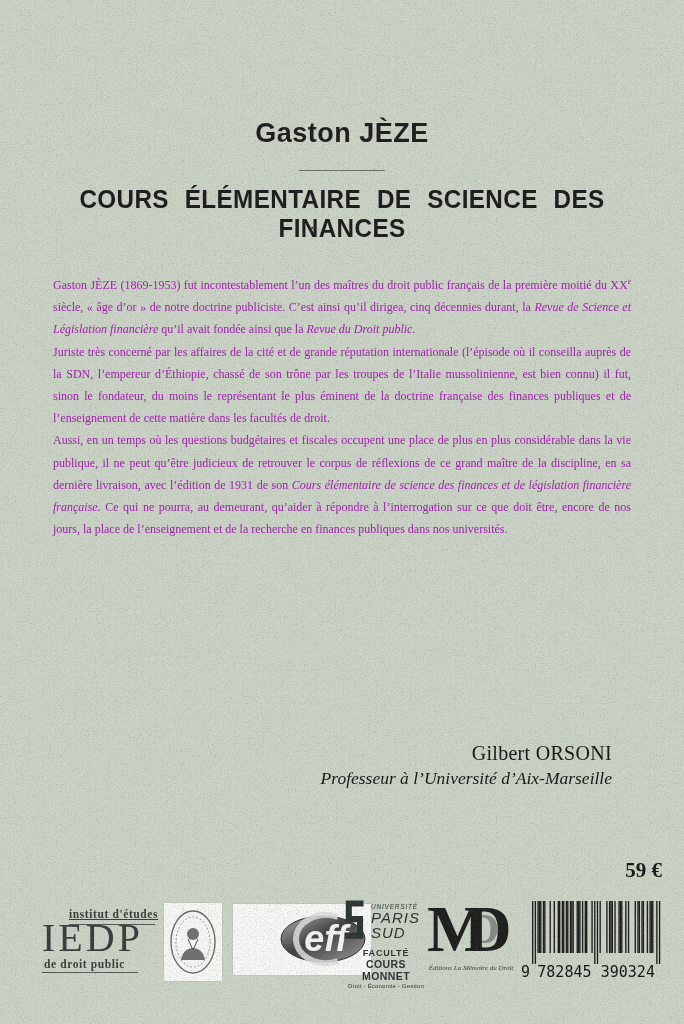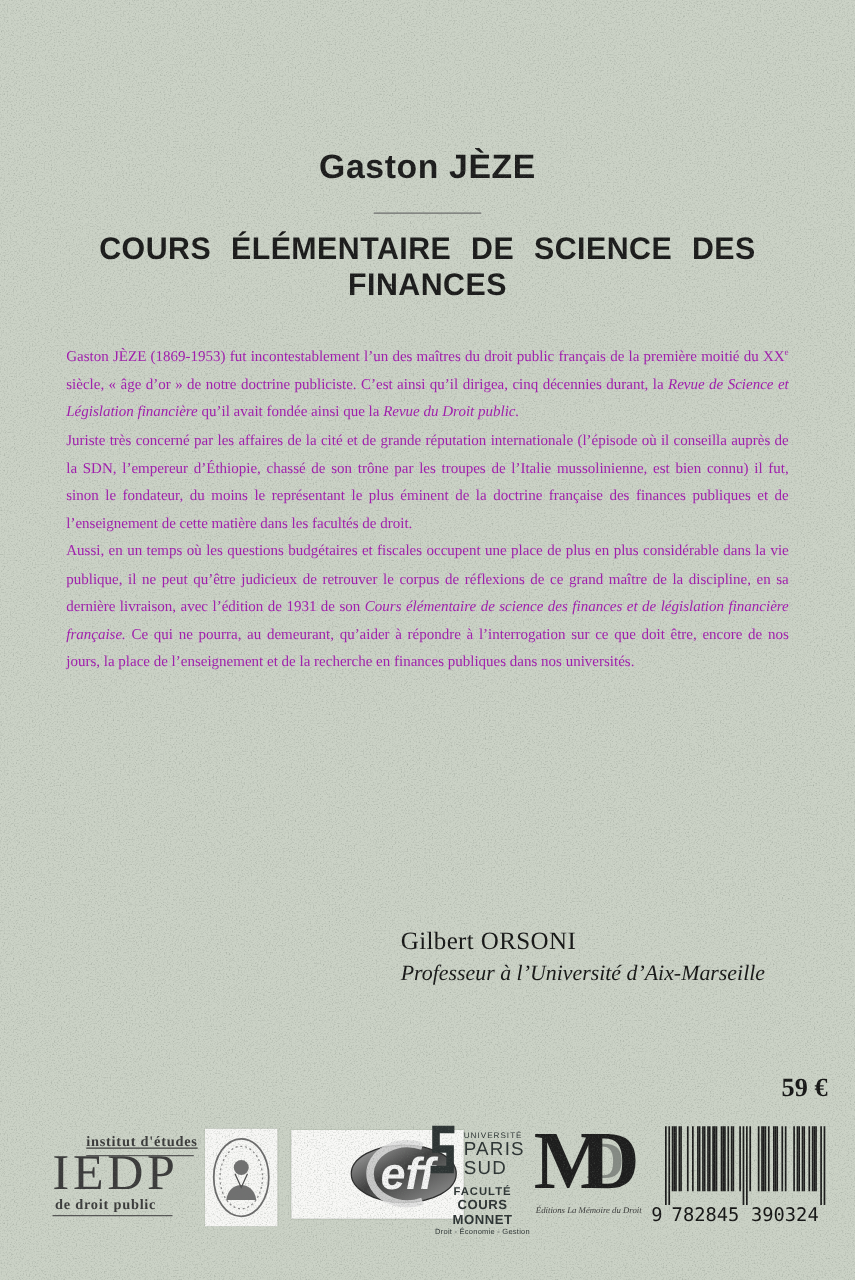--- a/index.html
+++ b/index.html
@@ -31,21 +31,21 @@
   .stray { position:absolute; top:213px; left:310px; font-size:18px; color:#3c3c3c; }
 
   .bodytext {
     position:absolute; top:274px; left:53px; width:578px;
     font-size:12px; line-height:22.2px; text-align:justify; color:#a21caf;
   }
   .bodytext p { margin:0; }
   .it { font-style:italic; }
   .sup { vertical-align:super; font-size:.62em; line-height:0; }
 
-  .sig { position:absolute; top:742px; right:72px; }
+  .sig { position:absolute; top:742px; right:72px; text-align:right; }
   .sig-name { font-size:20px; letter-spacing:.3px; }
   .sig-role { font-size:17.5px; font-style:italic; margin-top:3px; }
 
   .price { position:absolute; top:858px; right:22px; font-size:21px; font-weight:bold; }
 
   .logos { position:absolute; left:0; top:892px; width:684px; height:100px; z-index:2; }
 
   
   .iedp { position:absolute; left:42px; top:16px; width:114px; height:72px; color:#3b3b3b; }
   .iedp-top { position:absolute; top:0; left:27px; font-size:11.5px; font-weight:bold; letter-spacing:.6px; white-space:nowrap;text-decoration:underline; }
@@ -55,21 +55,21 @@
   .iedp-line2 { position:absolute; top:64px; left:0; width:96px; height:1px; background:#565656; }
 
   
   .medallion { position:absolute; left:164px; top:11px; width:58px; height:78px; background:#f7f7f5; box-shadow:0 0 1px #9aa096; display:flex; align-items:center; justify-content:center; }
 
   
   .ceff { position:absolute; left:233px; top:12px; width:98px; height:71px; background:#f8f8f6; box-shadow:0 0 1px #9aa096; display:flex; align-items:center; justify-content:center;padding-left:40px; }
 
   
   .psud { position:absolute; left:341px; top:6px; width:90px; height:88px; color:#2d3434; font-family:"Liberation Sans","DejaVu Sans",sans-serif; }
-  .psud-top { display:flex; align-items:flex-end; gap:4px; }
+  .psud-top { display:flex; align-items:center; gap:4px;font-style:italic; }
   .psud-words { padding-top:2px; }
   .psud-univ { font-size:6.5px; letter-spacing:.8px; }
   .psud-n1 { font-size:15px; letter-spacing:1px; line-height:15px; }
   .psud-n2 { font-size:15px; letter-spacing:1px; line-height:15px; }
   .psud-fac { margin-top:6px; text-align:center; }
   .psud-f1 { font-size:9px; font-weight:bold; letter-spacing:.8px; }
   .psud-f2 { font-size:10.5px; font-weight:bold; letter-spacing:.4px; }
   .psud-dep { font-size:6px; margin-top:1px; letter-spacing:.2px; }
 
   

